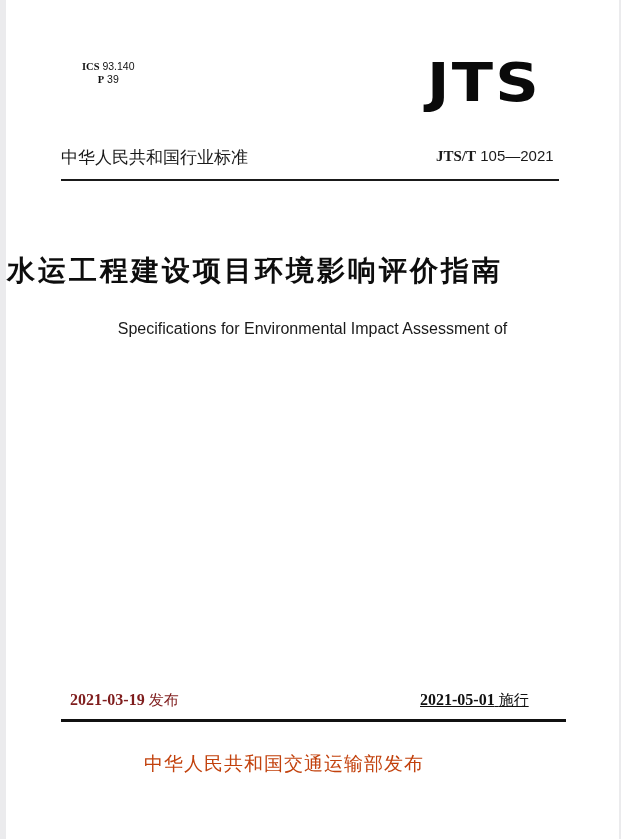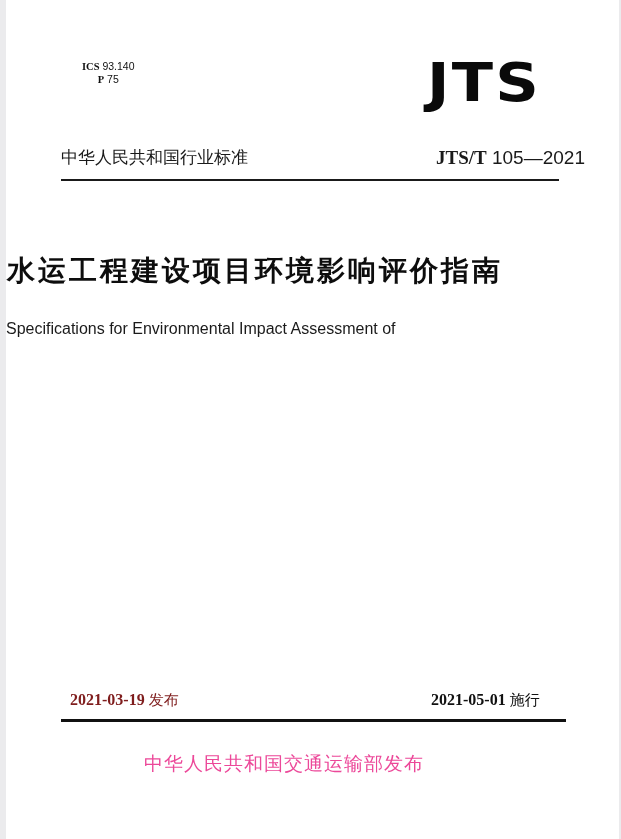--- a/index.html
+++ b/index.html
@@ -15,41 +15,41 @@
     }
     .abs { position: absolute; white-space: nowrap; }
     .ics { left: 76px; top: 60px; font-size: 10.5px; line-height: 13px; color: #111; text-align: center; }
     .ics b { font-family: "Liberation Serif", serif; font-weight: bold; }
     .jts-logo {
       left: 421px; top: 56px; font-family: "DejaVu Sans", sans-serif;
       font-weight: bold; font-size: 54px; line-height: 54px; letter-spacing: 2px;
       color: #0a0a0a; transform: scaleX(1.12); transform-origin: left top;
     }
     .industry { left: 55px; top: 146px; font-size: 17px; font-family: Liberation Serif, serif; color:#1a1a1a; }
-    .std-no { left: 430px; top: 147px; font-size: 19px; color:#1a1a1a; }
+    .std-no { left: 430px; top: 147px; font-size: 15px; color:#1a1a1a; }
     .std-no b { font-family: "Liberation Serif", serif; }
     .rule1 { left: 55px; top: 179px; width: 498px; height: 2px; background: #1a1a1a; }
     .title-cn {
       left: 0; width: 498px; top: 252px; text-align: center;
       font-family: "DejaVu Sans", sans-serif; font-weight: bold; font-size: 28px; letter-spacing: 3px; color:#0d0d0d;
     }
-    .title-en { left: 0; width: 613px; top: 318px; font-size: 16px; line-height: 21px; color:#1a1a1a; white-space: normal; }
+    .title-en { left: 0; width: 613px; top: 318px; text-align: center; font-size: 16px; line-height: 21px; color:#1a1a1a; white-space: normal; }
     .issue-date { left: 64px; top: 691px; font-size: 16px; font-family: "Liberation Serif", serif; font-weight: bold; color:#7f1d1d; }
-    .impl-date { left: 425px; top: 691px; font-size: 16px; font-family: "Liberation Serif", serif; font-weight: bold; color:#111; }
+    .impl-date { left: 414px; top: 691px; font-size: 16px; font-family: "Liberation Serif", serif; font-weight: bold; color:#111;text-decoration:underline; }
     .cjk { font-family: "DejaVu Sans", sans-serif; font-weight: normal; font-size: 15px; }
     .rule2 { left: 55px; top: 719px; width: 505px; height: 3px; background: #111; }
-    .publisher { left: 0; width: 556px; top: 751px; text-align: center; font-family: "DejaVu Sans", sans-serif; font-size: 19px; letter-spacing: 1px; color:#ec4899; }
+    .publisher { left: 0; width: 556px; top: 751px; text-align: center; font-family: "DejaVu Sans", sans-serif; font-size: 19px; letter-spacing: 1px; color:#c2410c; }
   </style>
 </head>
 <body>
 
 <div class="page">
   <div class="abs ics">
     <div><b>ICS</b>&nbsp;<span>93.140</span></div>
-    <div><b>P</b>&nbsp;<span>75</span></div>
+    <div><b>P</b>&nbsp;<span>39</span></div>
   </div>
 
   <div class="abs jts-logo">JTS</div>
 
   <div class="abs industry">中华人民共和国行业标准</div>
   <div class="abs std-no">
     <b>JTS/T</b>&nbsp;<span>105—2021</span>
   </div>
 
   <div class="abs rule1"></div>

